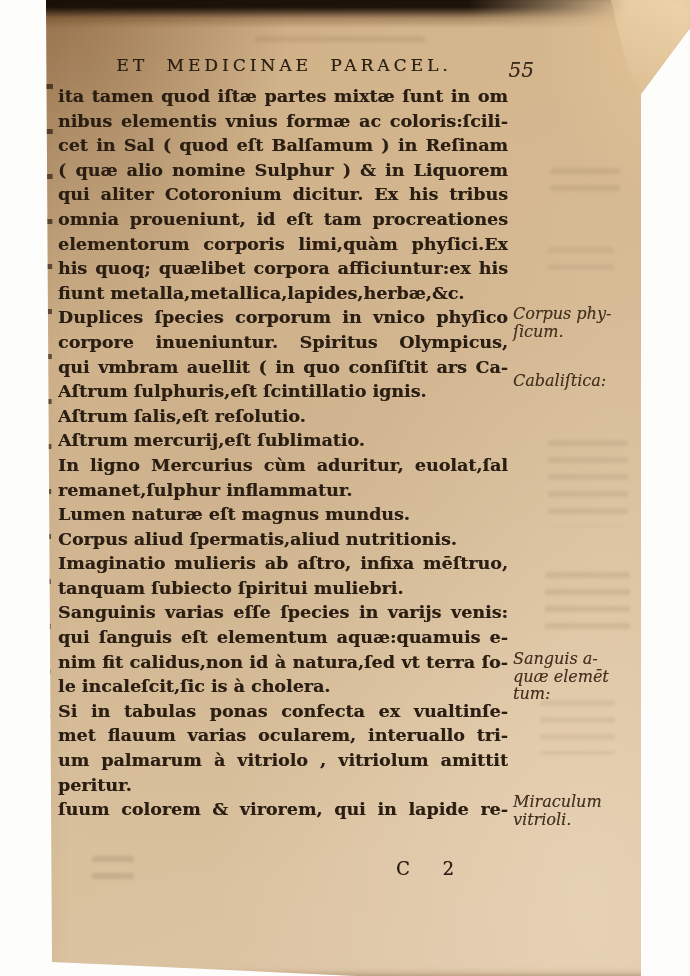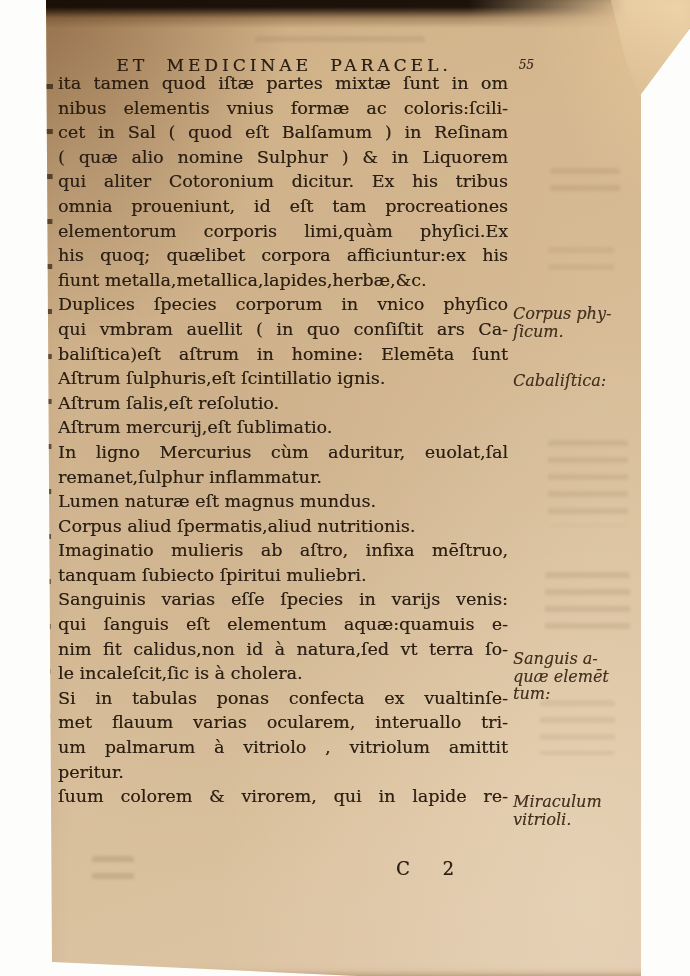--- a/index.html
+++ b/index.html
@@ -47,25 +47,25 @@
     background:repeating-linear-gradient(to bottom, rgba(32,18,8,.85) 0 5px, rgba(32,18,8,0) 5px 45px);
     filter:blur(.4px);opacity:.75;transform:rotate(.25deg);transform-origin:top left;
   }
 
   .runhead{position:absolute;left:58px;top:55px;width:452px;display:flex;justify-content:center;align-items:baseline;}
   .runhead .title{
     font-size:17px;letter-spacing:4px;word-spacing:9px;color:var(--ink);
     text-shadow:.4px .4px .5px rgba(42,29,18,.55);white-space:nowrap;
   }
   .runhead .pagenum{
-    position:absolute;right:-24px;top:3px;font-style:italic;font-size:12px;color:#3a2a1b;
+    position:absolute;right:-24px;top:3px;font-style:italic;font-size:20px;color:#3a2a1b;
     text-shadow:.3px .3px .4px rgba(42,29,18,.5);
   }
 
-  .textblock{position:absolute;left:58px;top:71px;width:450px;color:var(--ink);}
+  .textblock{position:absolute;left:58px;top:84px;width:450px;color:var(--ink);font-weight:bold;}
   .line{
     font-size:17.5px;line-height:24.6px;height:24.6px;overflow:hidden;white-space:nowrap;
     text-shadow:.35px .35px .45px rgba(42,29,18,.5);
   }
   .line.just{white-space:normal;text-align:justify;text-align-last:justify;}
 
   .margin-note{
     position:absolute;left:513px;width:124px;font-style:italic;font-size:16px;line-height:17.5px;
     color:var(--ink-margin);white-space:pre-line;text-shadow:.3px .3px .4px rgba(67,48,31,.45);
     filter:blur(.15px);
@@ -116,22 +116,22 @@
         <div class="line just">ita tamen quod iſtæ partes mixtæ ſunt in om</div>
         <div class="line just">nibus elementis vnius formæ ac coloris:ſcili-</div>
         <div class="line just">cet in Sal ( quod eſt Balſamum ) in Reſinam</div>
         <div class="line just">( quæ alio nomine Sulphur ) &amp; in Liquorem</div>
         <div class="line just">qui aliter Cotoronium dicitur. Ex his tribus</div>
         <div class="line just">omnia proueniunt, id eſt tam procreationes</div>
         <div class="line just">elementorum corporis limi,quàm phyſici.Ex</div>
         <div class="line just">his quoq; quælibet corpora afficiuntur:ex his</div>
         <div class="line">fiunt metalla,metallica,lapides,herbæ,&amp;c.</div>
         <div class="line just">Duplices ſpecies corporum in vnico phyſico</div>
+        <div class="line just">corpore inueniuntur. Spiritus Olympicus,</div>
         <div class="line just">qui vmbram auellit ( in quo conſiſtit ars Ca-</div>
-        <div class="line just">baliſtica)eſt aſtrum in homine: Elemēta ſunt</div>
         <div class="line">Aſtrum ſulphuris,eſt ſcintillatio ignis.</div>
         <div class="line">Aſtrum ſalis,eſt reſolutio.</div>
         <div class="line">Aſtrum mercurij,eſt ſublimatio.</div>
         <div class="line just">In ligno Mercurius cùm aduritur, euolat,ſal</div>
         <div class="line">remanet,ſulphur inflammatur.</div>
         <div class="line">Lumen naturæ eſt magnus mundus.</div>
         <div class="line">Corpus aliud ſpermatis,aliud nutritionis.</div>
         <div class="line just">Imaginatio mulieris ab aſtro, infixa mēſtruo,</div>
         <div class="line">tanquam ſubiecto ſpiritui muliebri.</div>
         <div class="line just">Sanguinis varias eſſe ſpecies in varijs venis:</div>

